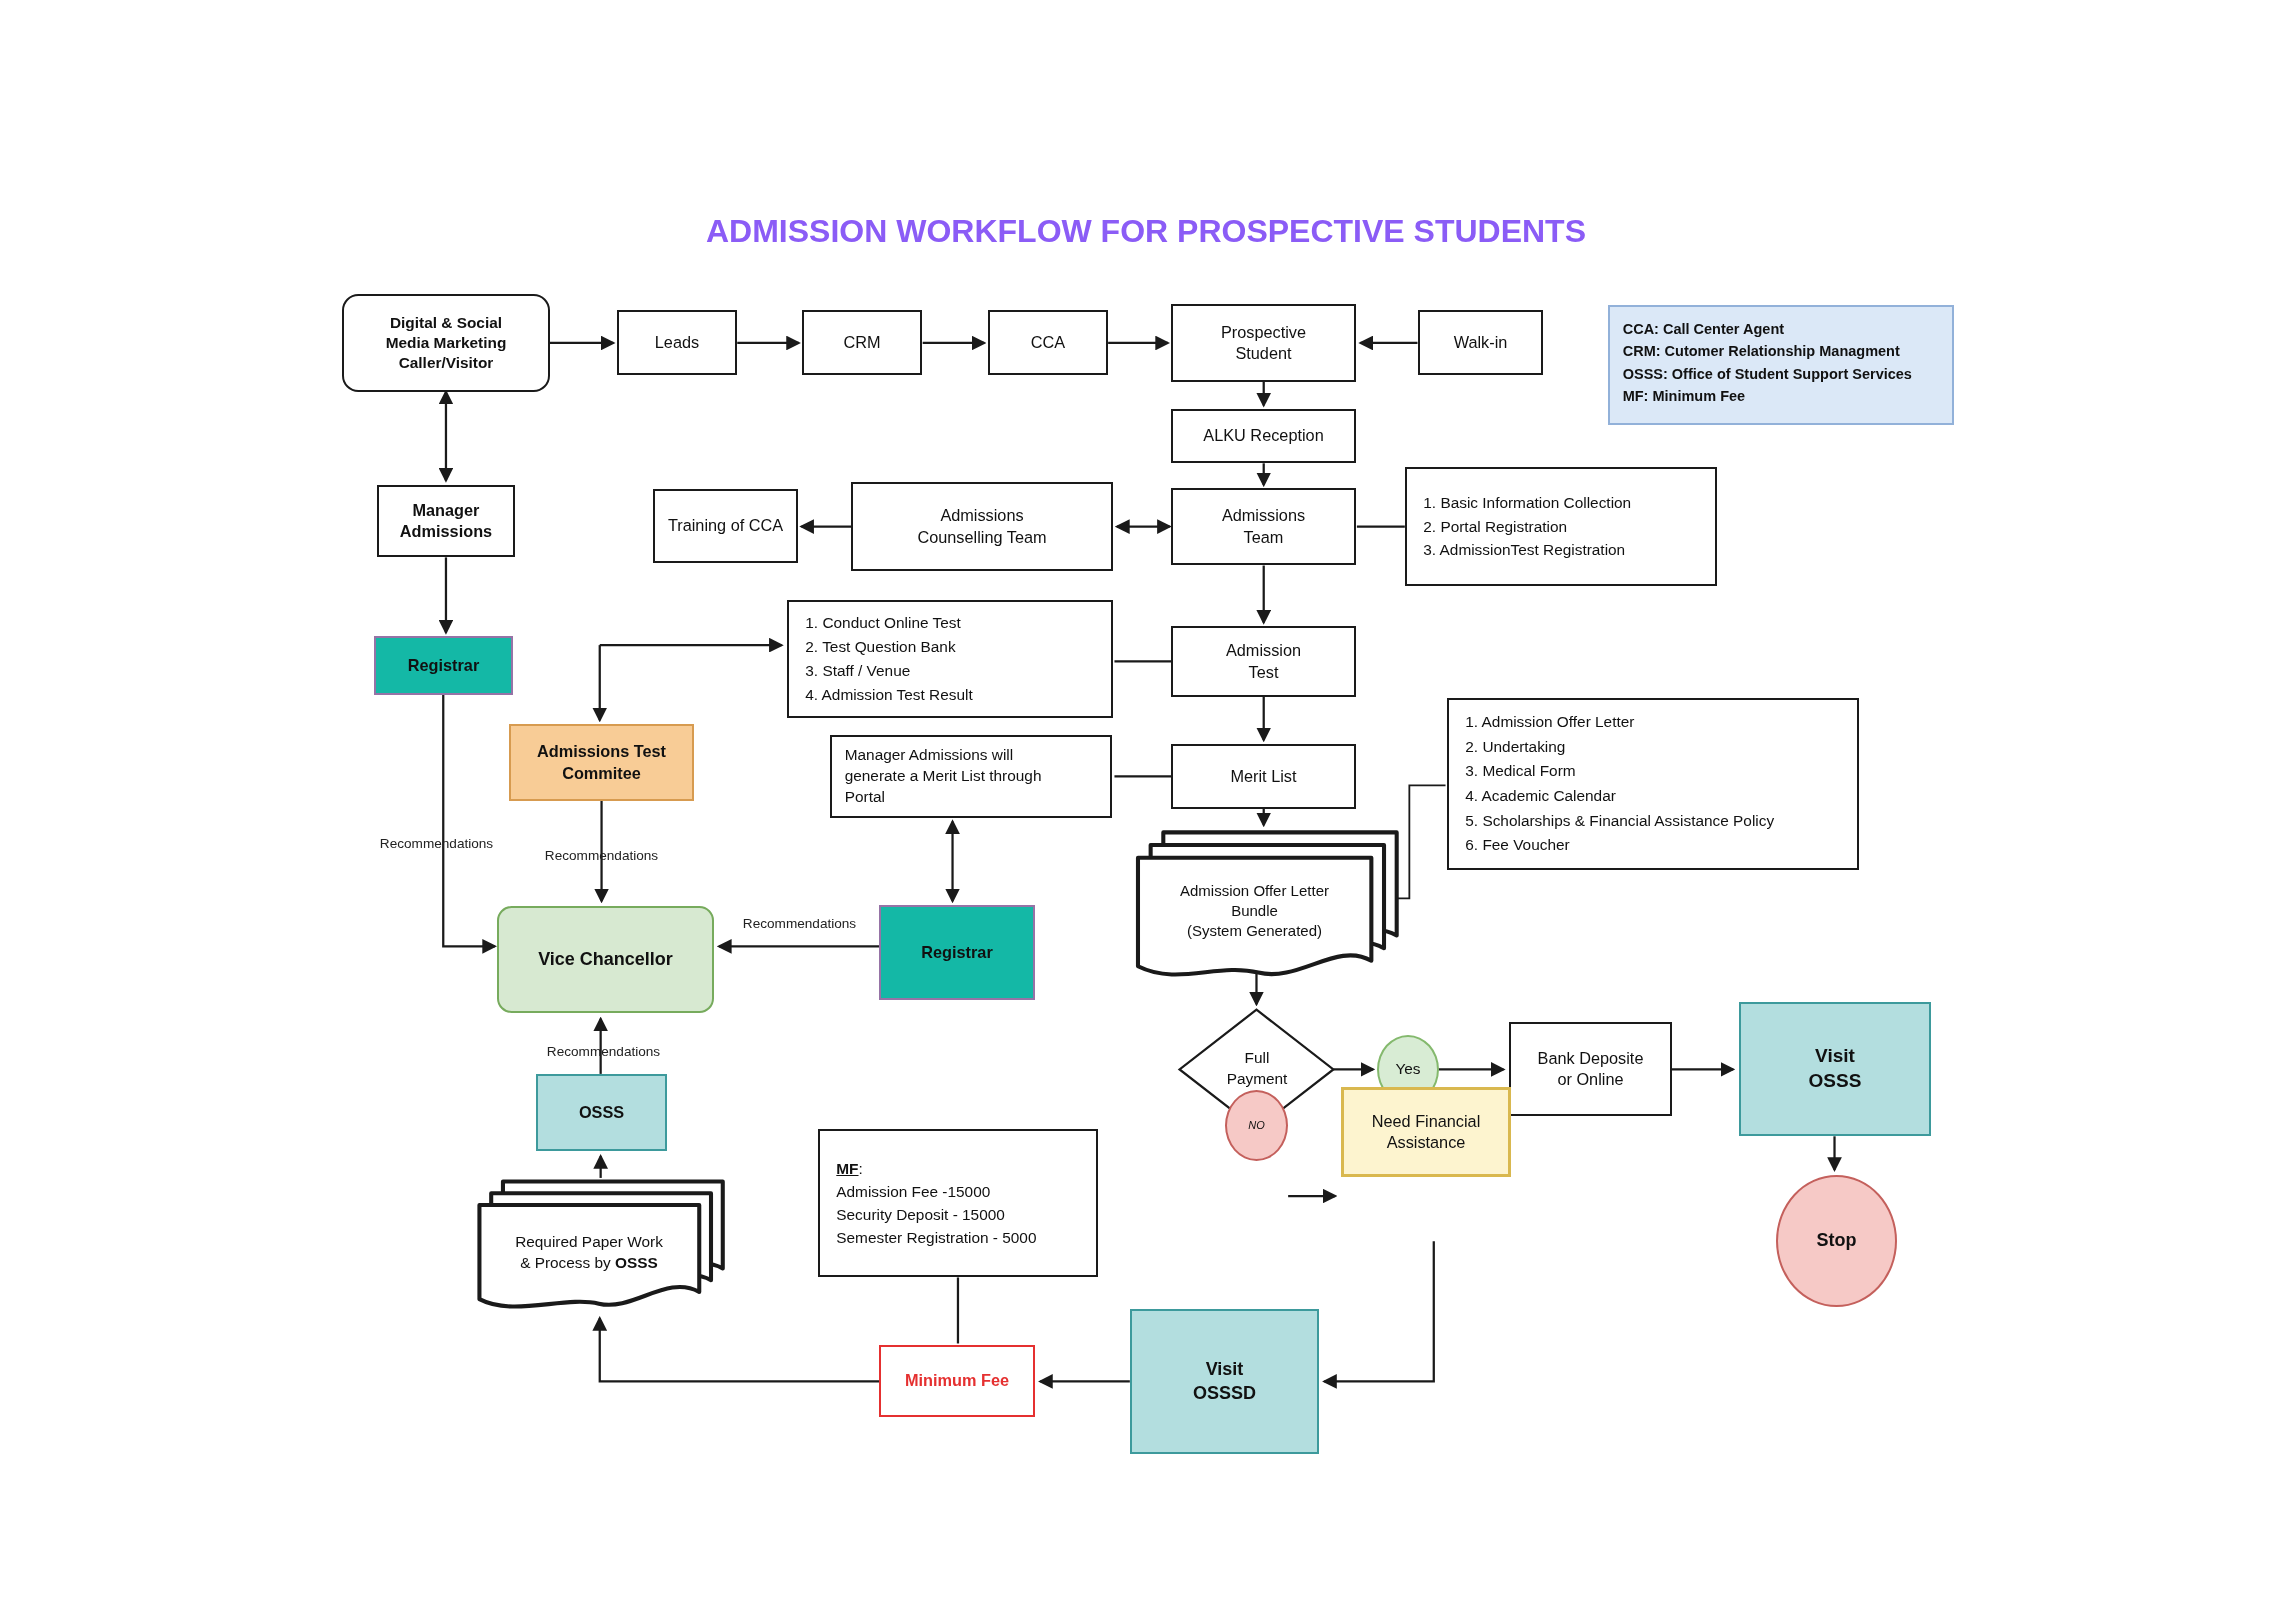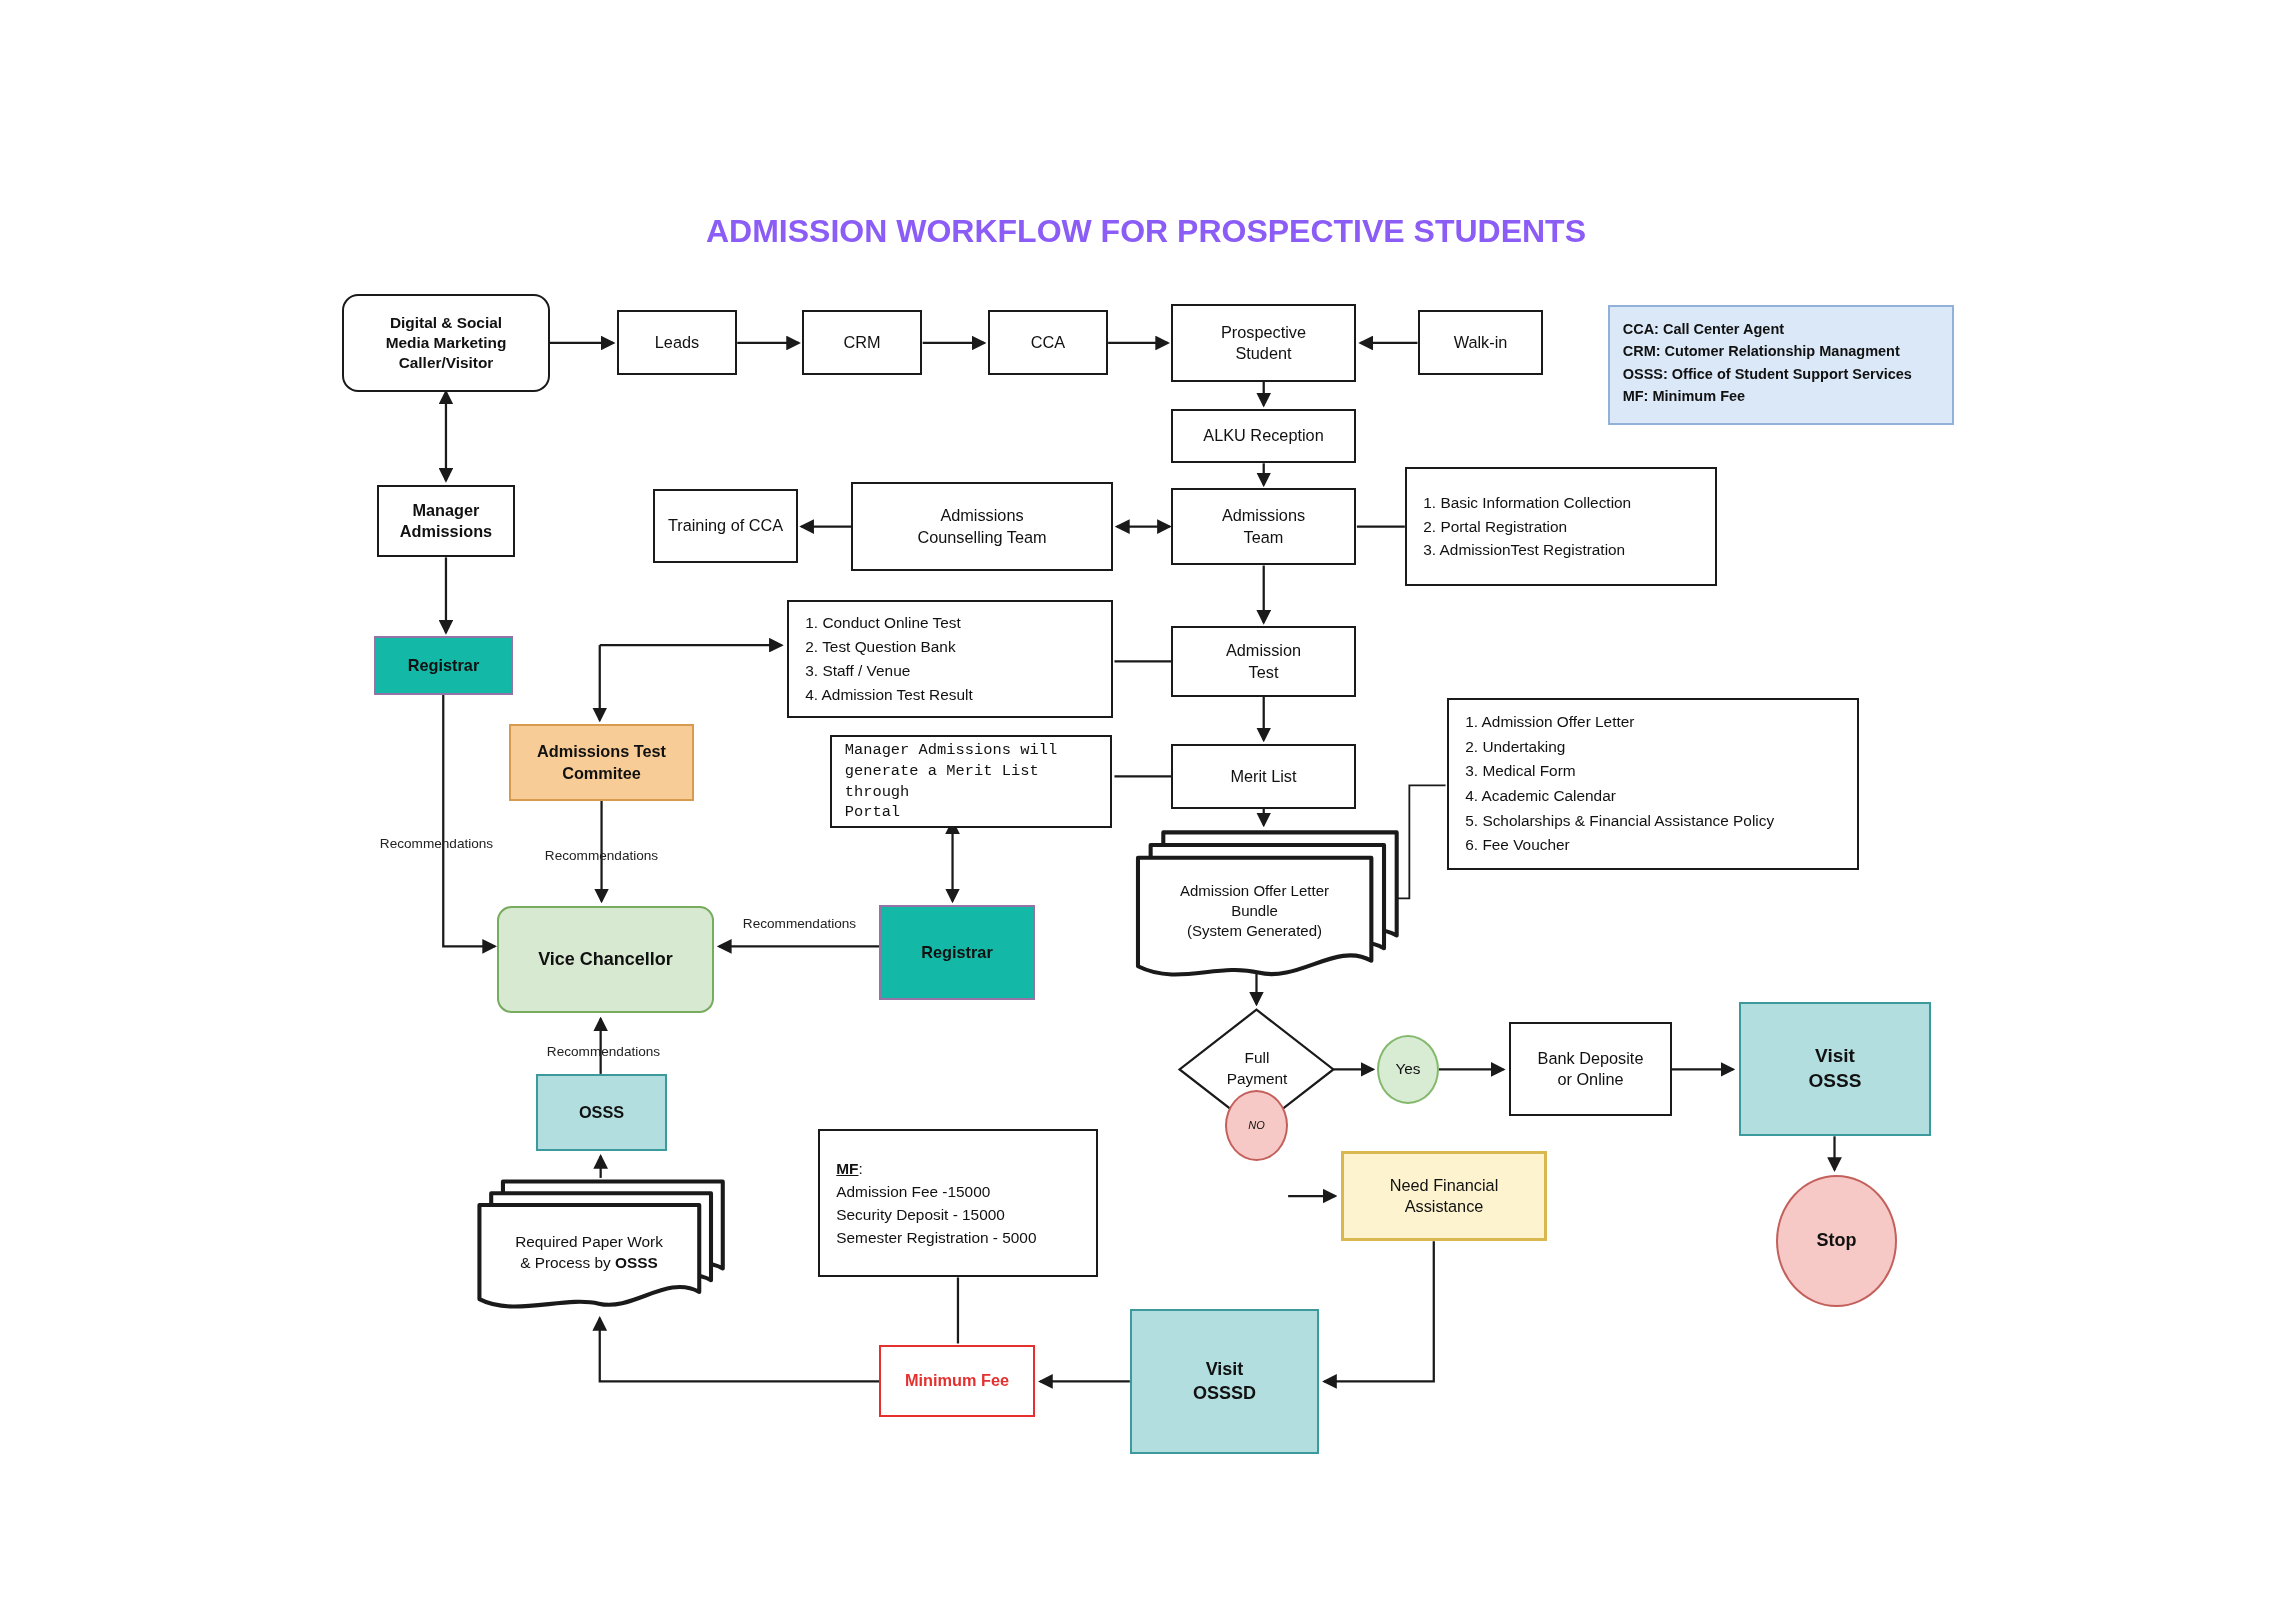--- a/index.html
+++ b/index.html
@@ -137,21 +137,21 @@
     <div>2. Test Question Bank</div>
     <div>3. Staff / Venue</div>
     <div>4. Admission Test Result</div>
   </div>
   <div class="box" style="left:1171px;top:626px;width:185px;height:71px;">Admission
 Test</div>
   <div class="box purple bold" style="left:374px;top:636px;width:139px;height:59px;">Registrar</div>
   <div class="box orange bold" style="left:509px;top:724px;width:185px;height:77px;">Admissions Test
 Commitee</div>
 
-  <div class="box notebox" style="left:830px;top:735px;width:282px;height:93px;font-family:Liberation Mono, monospace;">Manager Admissions will
+  <div class="box notebox" style="left:830px;top:735px;width:282px;height:83px;">Manager Admissions will
 generate a Merit List through
 Portal</div>
   <div class="box" style="left:1171px;top:744px;width:185px;height:65px;">Merit List</div>
   <div class="box listbox" style="left:1447px;top:698px;width:412px;height:172px;line-height:1.6;">
     <div>1. Admission Offer Letter</div>
     <div>2. Undertaking</div>
     <div>3. Medical Form</div>
     <div>4. Academic Calendar</div>
     <div>5. Scholarships &amp; Financial Assistance Policy</div>
     <div>6. Fee Voucher</div>
@@ -166,21 +166,21 @@
 
   <div class="doctext" style="left:1198px;top:1033px;width:118px;height:72px;font-size:15.4px;">Full
 Payment</div>
   <div class="box ellipse greenell" style="left:1377px;top:1035px;width:62px;height:69px;font-size:15.4px;">Yes</div>
   <div class="box" style="left:1509px;top:1022px;width:163px;height:94px;">Bank Deposite
 or Online</div>
   <div class="box teal bold" style="left:1739px;top:1002px;width:192px;height:134px;font-size:19px;">Visit
 OSSS</div>
   <div class="box ellipse pink bold" style="left:1776px;top:1175px;width:121px;height:132px;font-size:18px;">Stop</div>
   <div class="box ellipse pink" style="left:1225px;top:1090px;width:63px;height:71px;font-size:11px;font-style:italic;">NO</div>
-  <div class="box yellow" style="left:1341px;top:1151px;width:206px;height:90px;">Need Financial
+  <div class="box yellow" style="left:1341px;top:1087px;width:170px;height:90px;">Need Financial
 Assistance</div>
 
   <div class="box teal bold" style="left:536px;top:1074px;width:131px;height:77px;">OSSS</div>
   <div class="doctext" style="left:479px;top:1214px;width:220px;height:78px;font-size:15.4px;flex-direction:column;">
     <div>Required Paper Work</div>
     <div><span>&amp; Process by </span><span class="bold">OSSS</span></div>
   </div>
   <div class="box listbox" style="left:818px;top:1129px;width:280px;height:148px;line-height:1.5;">
     <div><span class="bold" style="text-decoration:underline;">MF</span><span>:</span></div>
     <div>Admission Fee -15000</div>

